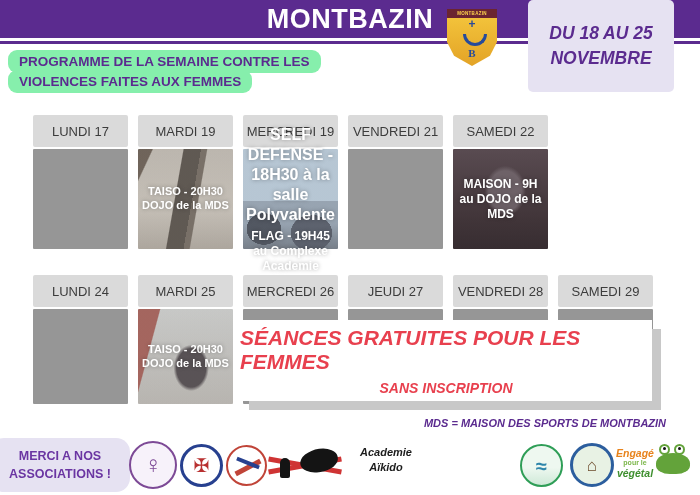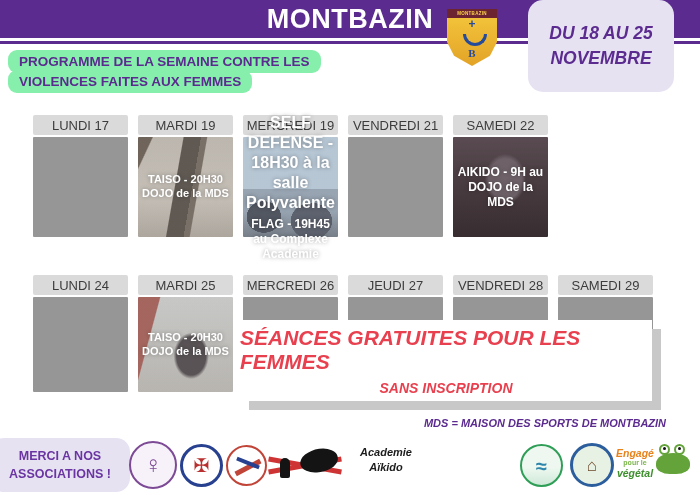--- a/index.html
+++ b/index.html
@@ -18,34 +18,34 @@
     clip-path:polygon(0 0,100% 0,100% 58%,86% 82%,50% 100%,14% 82%,0 58%);box-shadow:0 1px 2px rgba(0,0,0,.3);}
   .crest-band{position:absolute;top:0;left:0;right:0;height:9px;background:#6b2430;color:#ffd34d;
     font-size:4.5px;line-height:9px;text-align:center;letter-spacing:.3px;font-weight:bold;}
   .crest-cross{position:absolute;top:9px;left:0;width:100%;text-align:center;color:#274b9b;font-size:12px;
     line-height:12px;font-weight:bold;}
   .crest-crescent{position:absolute;top:25px;left:50%;margin-left:-9px;width:18px;height:9px;
     border:3px solid #274b9b;border-top:none;border-radius:0 0 18px 18px;}
   .crest-b{position:absolute;top:38px;left:0;width:100%;text-align:center;color:#274b9b;font-size:11px;
     font-weight:bold;font-family:"Liberation Serif",serif;}
 
-  .date-badge{left:528px;top:0;width:146px;height:92px;background:#e6e2f2;border-radius:15px;z-index:6;
+  .date-badge{left:528px;top:0;width:146px;height:92px;background:#e6e2f2;border-radius:5px;z-index:6;
     display:flex;flex-direction:column;justify-content:center;align-items:center;gap:4px;}
   .date-badge div{color:#5b2b8f;font-size:17.5px;font-weight:bold;font-style:italic;}
 
   .program-box{left:8px;top:50px;width:340px;}
   .hl{display:inline-block;background:#86efac;color:#5b2b8f;font-size:13.5px;font-weight:bold;
     padding:4px 11px;border-radius:9px;}
   .hl.l1{margin-bottom:-7px;position:relative;z-index:1;}
 
   
   .week{left:33px;width:620px;display:grid;grid-template-columns:repeat(6,1fr);gap:10px;}
   #week1{top:115px;}
   #week2{top:275px;}
-  .day-header{height:20px;background:#dadada;border-radius:2px;display:flex;align-items:center;justify-content:center;
+  .day-header{height:32px;background:#dadada;border-radius:2px;display:flex;align-items:center;justify-content:center;
     color:#3c3c3c;font-size:13px;}
   .cell-body{margin-top:2px;background:#969696;border-radius:1px;display:flex;flex-direction:column;
     justify-content:center;align-items:center;text-align:center;padding:3px 2px;box-sizing:border-box;}
   #week1 .cell-body{height:100px;}
   #week2 .cell-body{height:95px;}
   .event{color:#ffffff;font-weight:bold;font-size:11px;line-height:1.25;text-shadow:0 0 4px rgba(0,0,0,.35);
     margin:2px 0;}
   .event.small{font-size:16px;}
   .event.big{font-size:12px;}
 
@@ -163,21 +163,21 @@
       <div class="event big">FLAG - 19H45 au Complexe Academie</div>
     </div>
   </div>
   <div>
     <div class="day-header">VENDREDI 21</div>
     <div class="cell-body"></div>
   </div>
   <div>
     <div class="day-header">SAMEDI 22</div>
     <div class="cell-body img-aikido-sat">
-      <div class="event big">AIKIDO - 9H au DOJO de la MDS</div>
+      <div class="event big">MAISON - 9H au DOJO de la MDS</div>
     </div>
   </div>
 </div>
 
 <div class="abs week" id="week2">
   <div>
     <div class="day-header">LUNDI 24</div>
     <div class="cell-body"></div>
   </div>
   <div>

